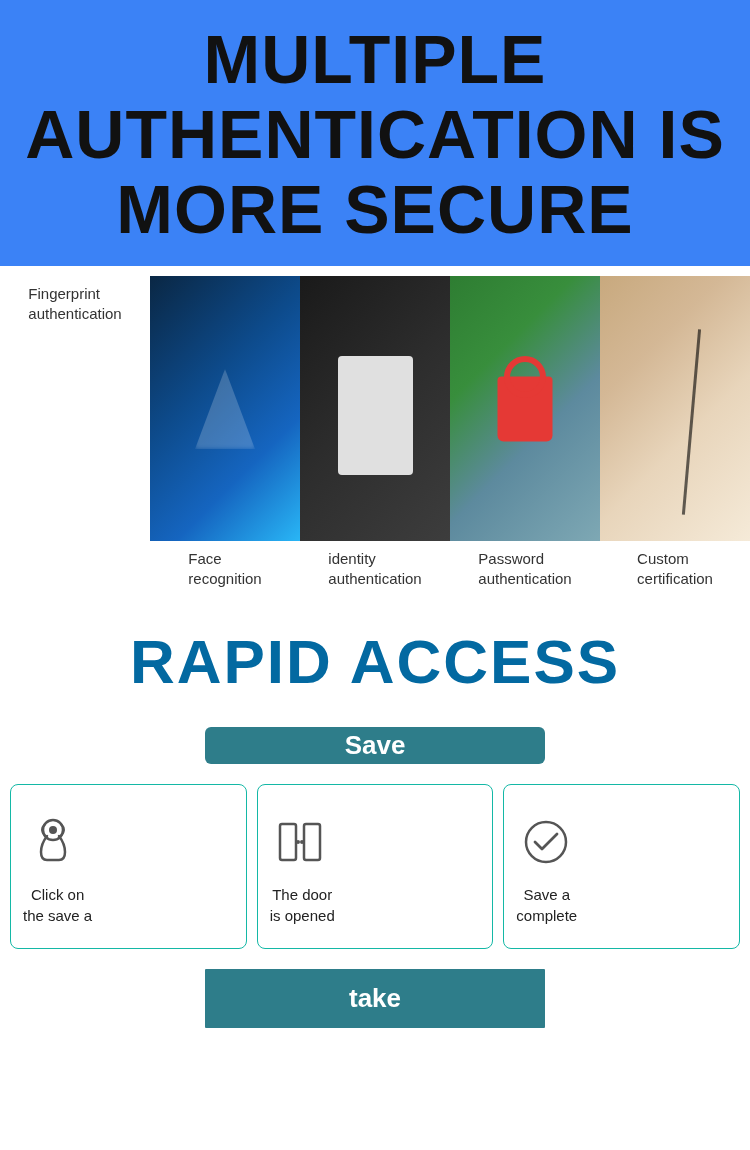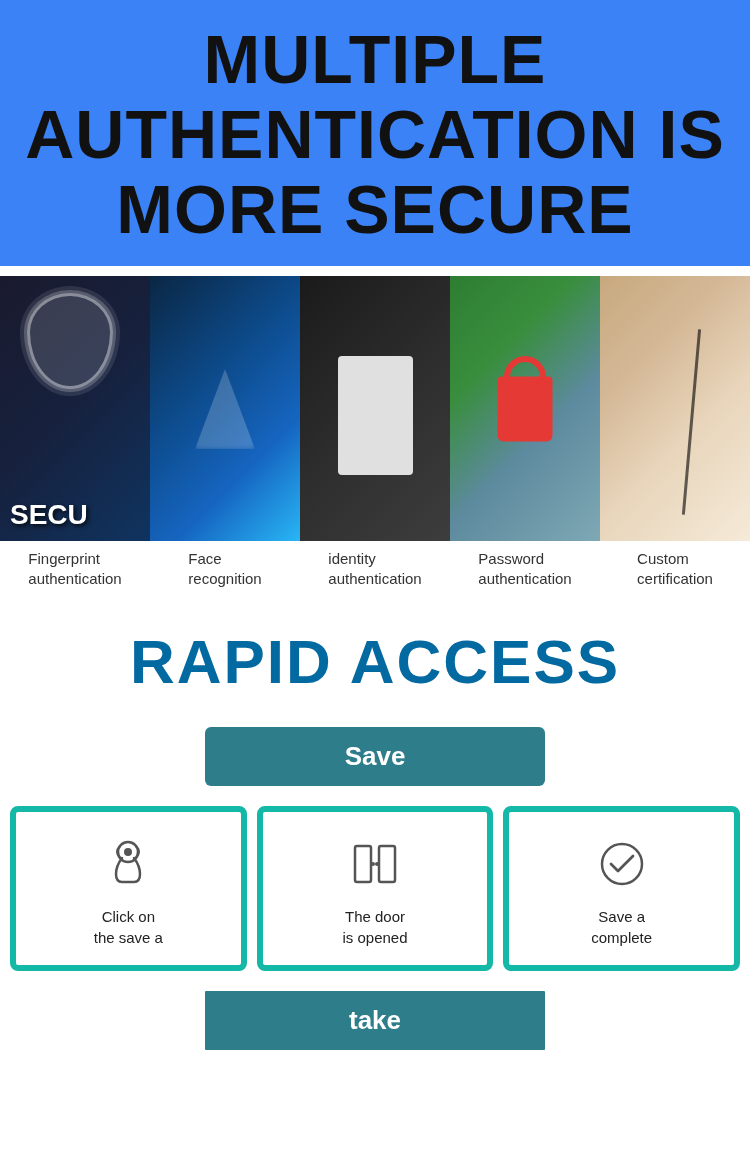--- a/index.html
+++ b/index.html
@@ -161,43 +161,43 @@
     .save-btn-wrapper {
       display: flex;
       justify-content: center;
       margin: 15px 0 20px;
     }
     .save-btn {
       background: #2e7d8a;
       color: white;
       font-size: 26px;
       font-weight: 600;
-      padding: 14px 0;
+      padding: 3px 0;
       width: 340px;
       border: none;
       border-radius: 6px;
       cursor: pointer;
       text-align: center;
     }
 
     
     .steps-row {
       display: flex;
       flex-direction: row;
       padding: 0 10px;
       gap: 10px;
       margin-bottom: 20px;
     }
     .step-card {
       flex: 1;
-      border: 6px solid #14b8a6;
+      border: 1px solid #14b8a6;
       border-radius: 8px;
       display: flex;
       flex-direction: column;
-      align-items: center;
+      align-items: flex-start;
       justify-content: center;
       padding: 18px 12px 14px;
       background: #fff;
       min-height: 165px;
     }
     .step-icon {
       width: 60px;
       height: 60px;
       display: flex;
       align-items: center;
@@ -242,23 +242,20 @@
   <h1 class="main-title">
     <span>MULTIPLE</span><br>
     <span>AUTHENTICATION IS</span><br>
     <span>MORE SECURE</span>
   </h1>
 </div>
 
 <div class="gallery-section">
 
   <div class="gallery-item">
-    <div class="gallery-img img-fingerprint">
-      <span class="secu-label">SECU</span>
-    </div>
     <div class="gallery-label">
       <span>Fingerprint</span><br>
       <span>authentication</span>
     </div>
   </div>
 
   <div class="gallery-item">
     <div class="gallery-img img-face">
       
     </div>

